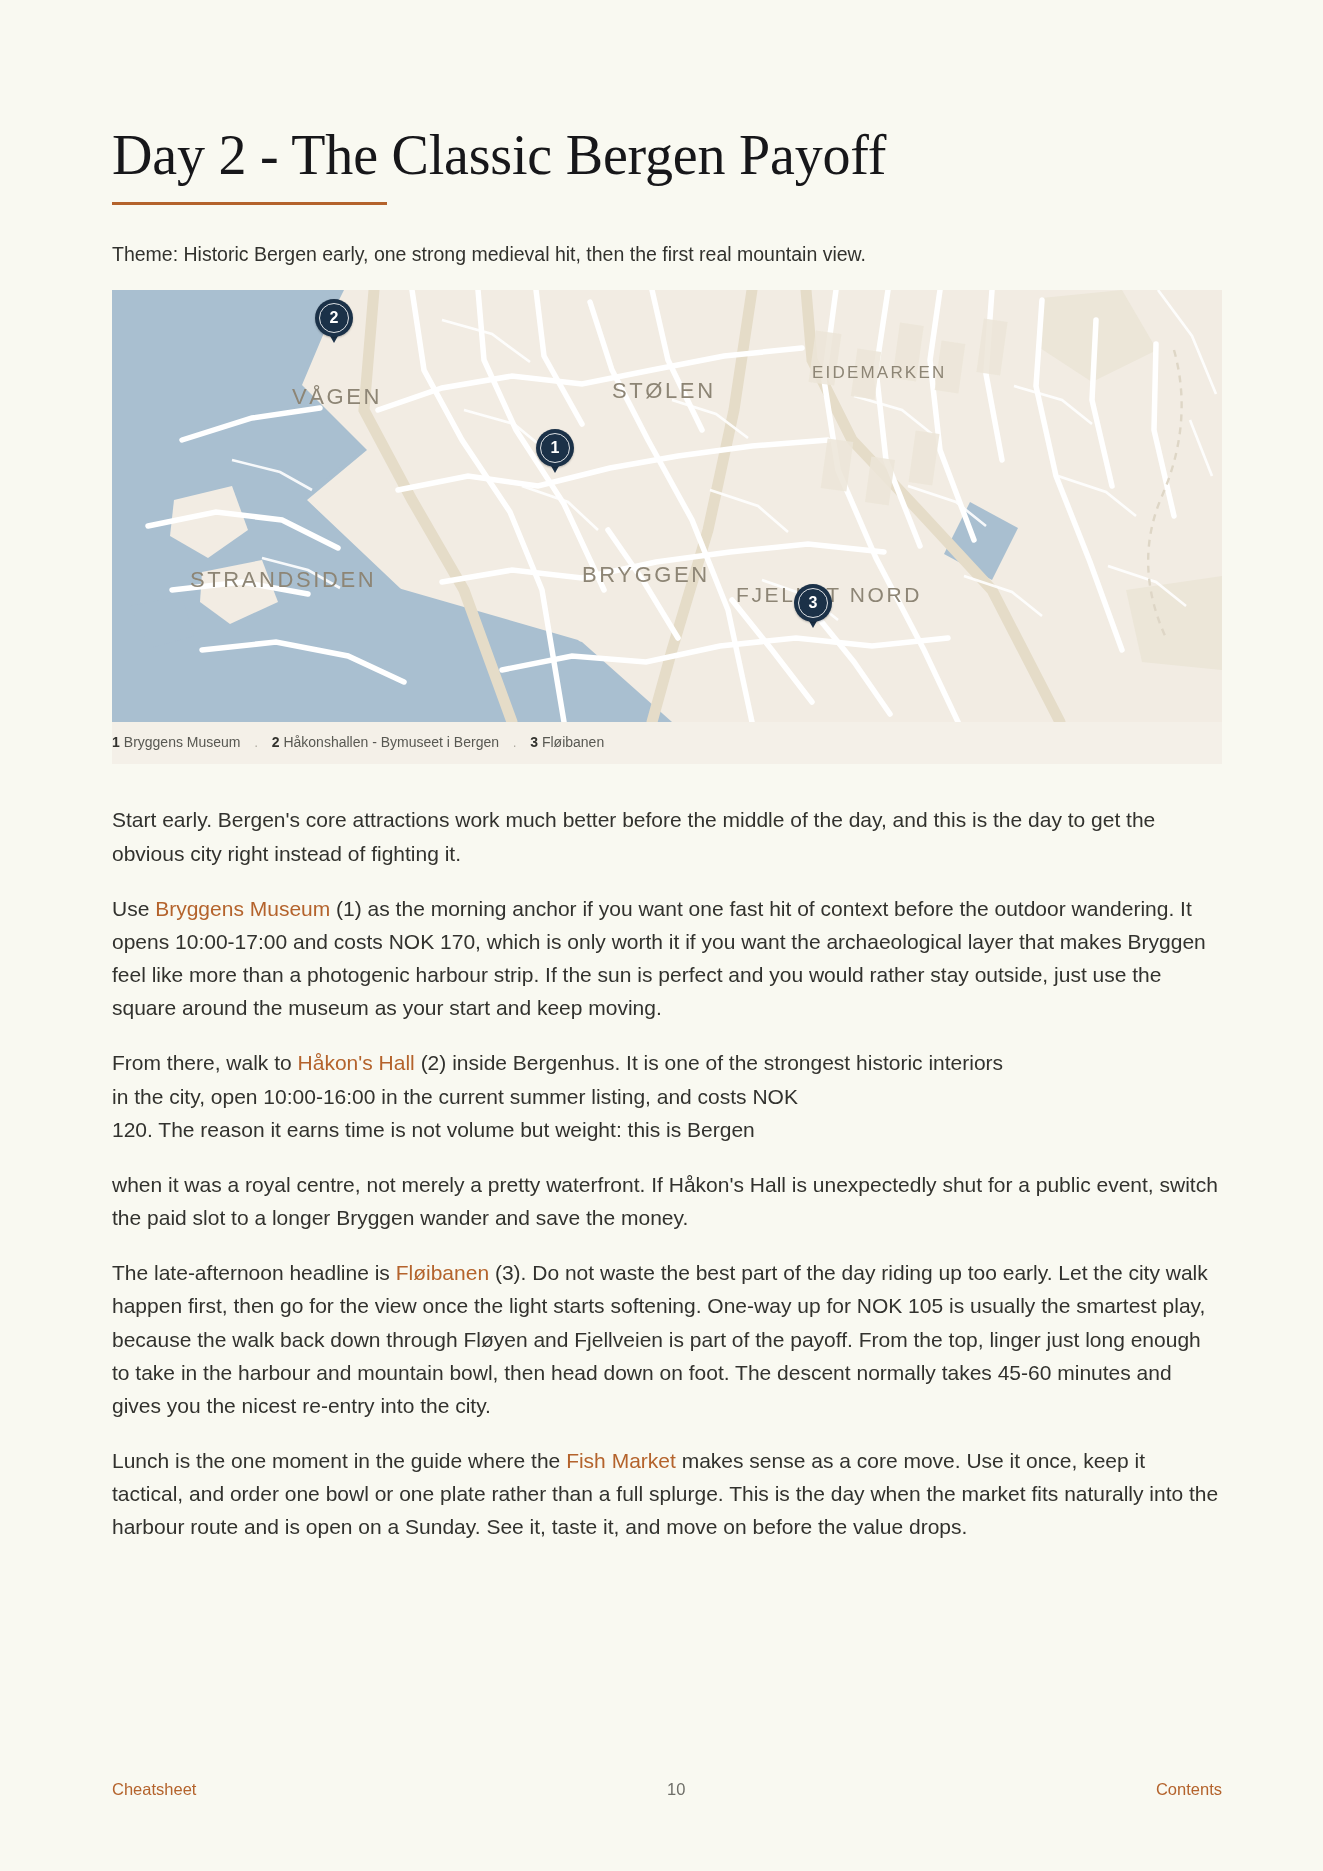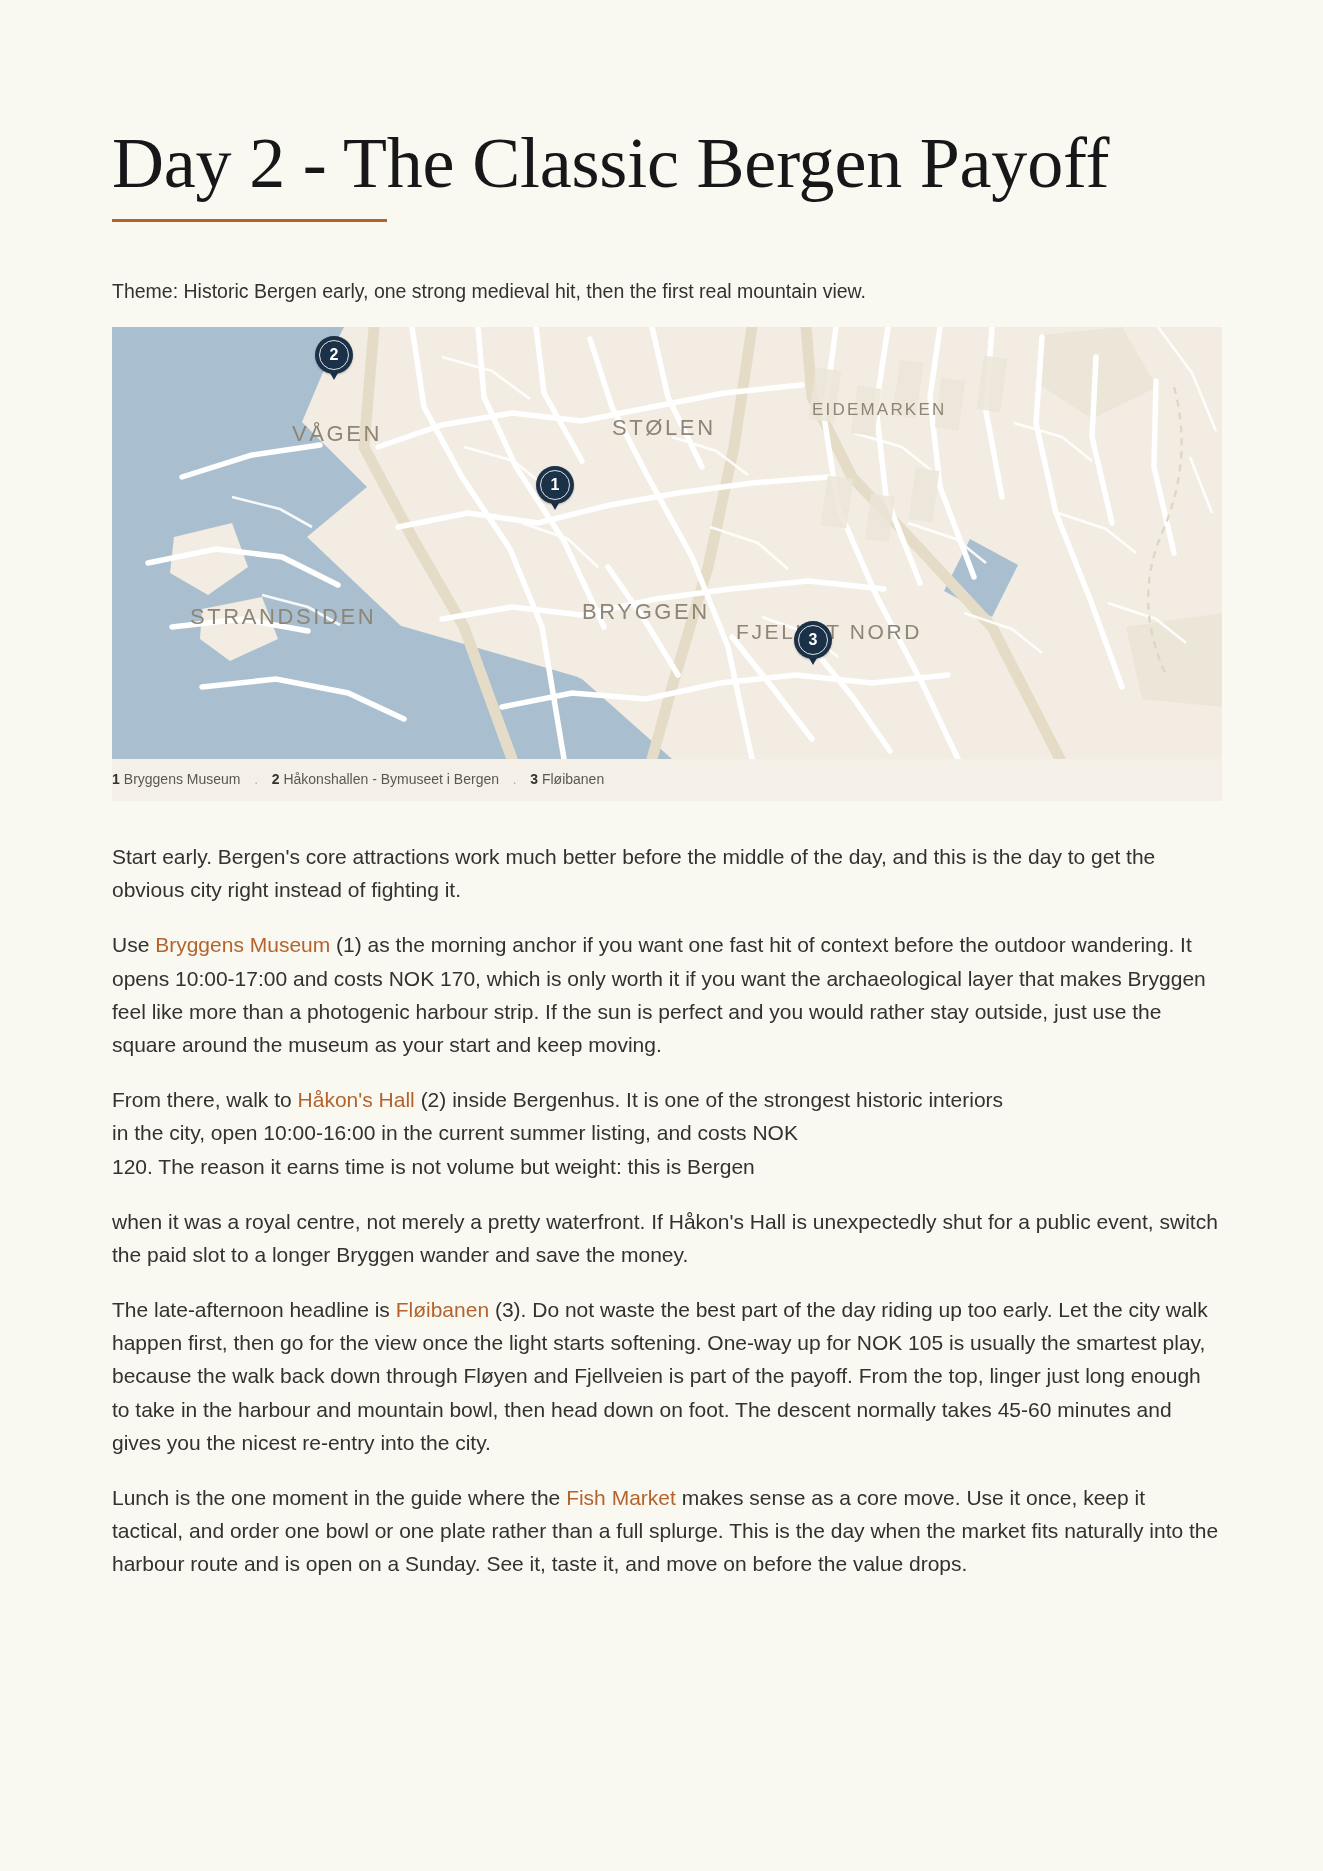--- a/index.html
+++ b/index.html
@@ -30,37 +30,37 @@
     width: 1110px;
   }
 
   
   .title-wrap {
     margin-top: 126px;
   }
   h1.title {
     font-family: "Liberation Serif", serif;
     font-weight: 400;
-    font-size: 72px;
+    font-size: 56px;
     line-height: 1.05;
     letter-spacing: -0.2px;
     color: #17171a;
     margin: 0;
     padding: 0;
   }
   .title-rule {
     width: 275px;
     height: 3px;
     background: #b4632c;
     margin-top: 17px;
   }
 
   
   .theme-line {
-    margin-top: 55px;
+    margin-top: 35px;
     font-size: 19.5px;
     line-height: 1.5;
     color: #32322e;
   }
 
   
   .map-figure {
     margin-top: 21px;
     width: 1110px;
   }
@@ -323,13 +323,18 @@
       <p class="para">when it was a royal centre, not merely a pretty waterfront. If Håkon's Hall is unexpectedly shut for a public event, switch the paid slot to a longer Bryggen wander and save the money.</p>
 
       <p class="para"><span>The late-afternoon headline is </span><span class="lnk">Fløibanen</span><span> (3). Do not waste the best part of the day riding up too early. Let the city walk happen first, then go for the view once the light starts softening. One-way up for NOK 105 is usually the smartest play, because the walk back down through Fløyen and Fjellveien is part of the payoff. From the top, linger just long enough to take in the harbour and mountain bowl, then head down on foot. The descent normally takes 45-60 minutes and gives you the nicest re-entry into the city.</span></p>
 
 
       <p class="para"><span>Lunch is the one moment in the guide where the </span><span class="lnk">Fish Market</span><span> makes sense as a core move. Use it once, keep it tactical, and order one bowl or one plate rather than a full splurge. This is the day when the market fits naturally into the harbour route and is open on a Sunday. See it, taste it, and move on before the value drops.</span></p>
 
     </div>
   </div>
 
+  <div class="footer">
+    <span class="footer-left">Cheatsheet</span>
+    <span class="footer-center">10</span>
+    <span class="footer-right">Contents</span>
+  </div>
 </div>
 
 </body></html>

